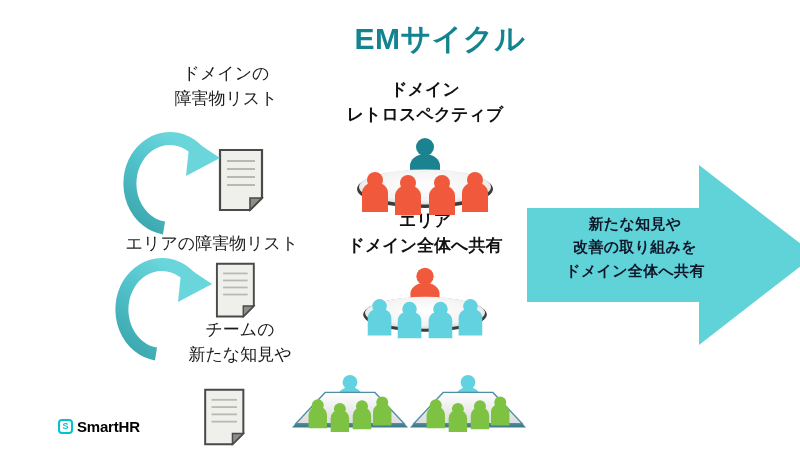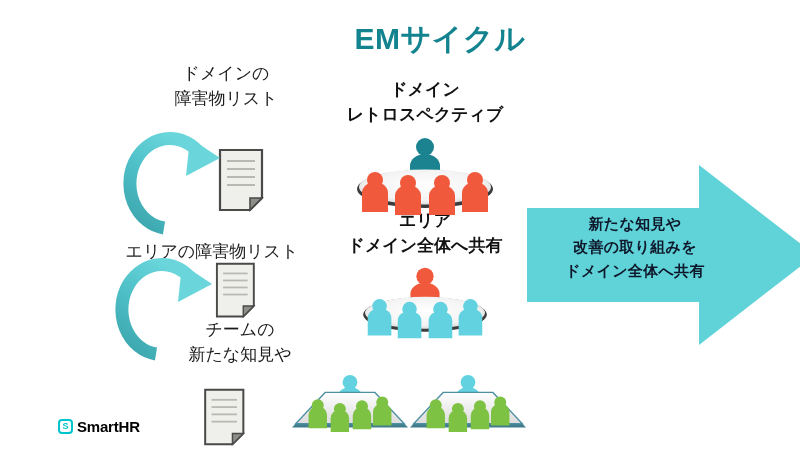--- a/index.html
+++ b/index.html
@@ -37,21 +37,21 @@
 
   
   .left-label {
     font-size: 17px;
     color: #1a1a1a;
     line-height: 1.45;
     text-align: center;
     white-space: pre-line;
   }
   #label-domain   { left: 96px;  top: 62px;  width: 180px; }
-  #label-area     { left: 48px;  top: 240px; width: 248px; }
+  #label-area     { left: 48px;  top: 232px; width: 248px; }
   #label-team     { left: 110px; top: 318px; width: 180px; }
 
   
   .center-head {
     font-size: 17px;
     font-weight: bold;
     color: #111111;
     line-height: 1.45;
     text-align: center;
     white-space: pre-line;

